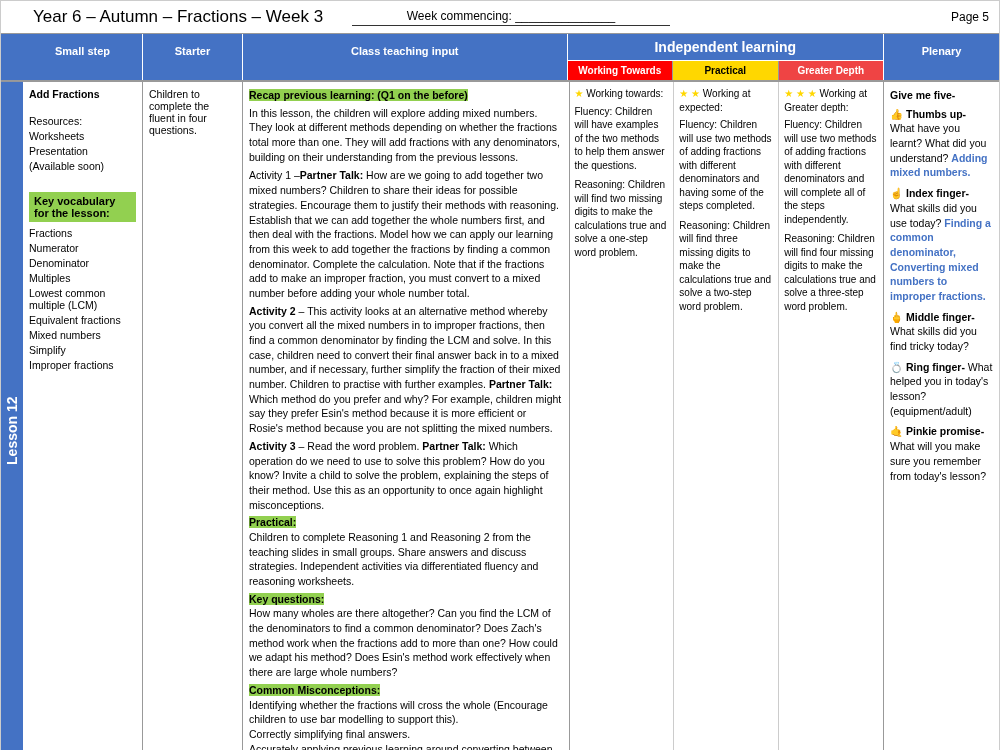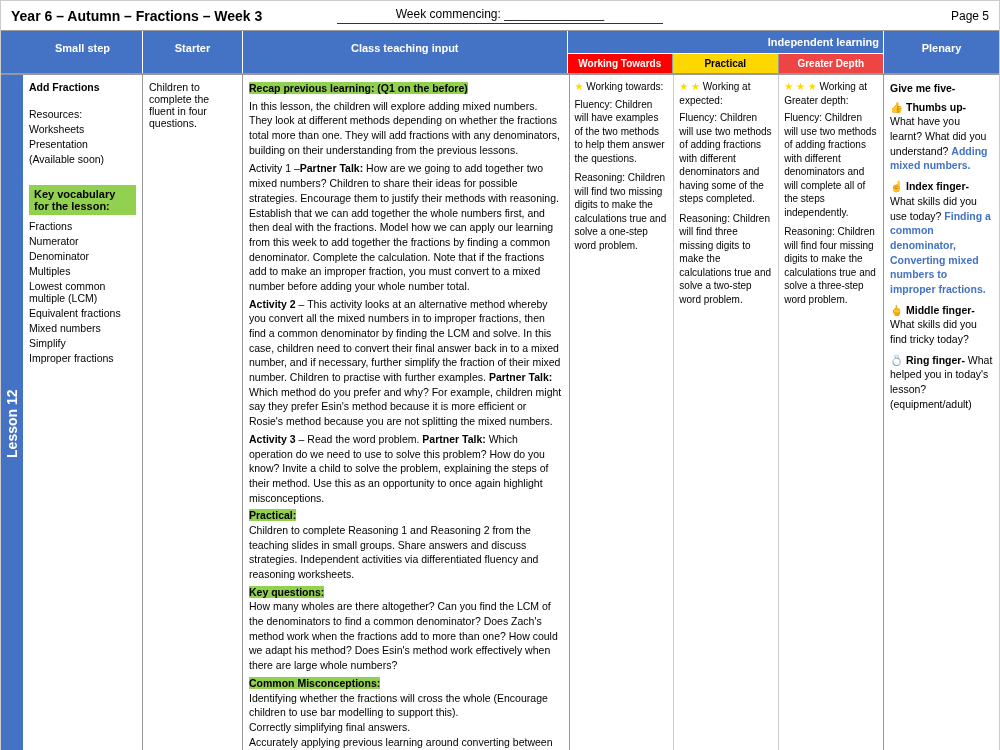--- a/index.html
+++ b/index.html
@@ -1,21 +1,21 @@
 <!DOCTYPE html>
 <html><head>
   <meta charset="utf-8">
   <style>
     * { box-sizing: border-box; margin: 0; padding: 0; }
     body { font-family: Arial, sans-serif; font-size: 11px; background: #fff; width: 1000px; }
     
     .page-container { width: 1000px; min-height: 750px; border: 1px solid #ccc; }
     
     .header { display: flex; align-items: center; padding: 6px 10px; border-bottom: 1px solid #999; }
-    .header-title { font-size: 14px; font-weight: bold; flex: 1; }
+    .header-title { font-size: 17px; font-weight: normal; flex: 1; margin-left: 22px; }
     .header-week { flex: 1; text-align: center; font-size: 12px; border-bottom: 1px solid #333; padding-bottom: 2px; }
     .header-page { flex: 1; text-align: right; font-size: 12px; }
     .col-header { text-align: center; padding: 11px 4px; font-size: 11px; font-weight: bold; background: #4472C4; color: #fff; border-right: 1px solid #fff; }
     .col-small-step { width: 120px; flex-shrink: 0; }
     .col-starter { width: 100px; flex-shrink: 0; }
     .col-teaching { flex: 1; }
     .col-plenary { width: 115px; flex-shrink: 0; }
     .ind-sub { text-align: center; padding: 4px 2px; font-size: 10px; font-weight: bold; border-right: 1px solid #999; flex: 1; }
     .ind-sub-wt { background: #FF0000; color: #fff; }
     .ind-sub-exp { background: #FFD700; color: #000; }
@@ -57,21 +57,21 @@
     <div class="header-page">Page 5</div>
   </div>
 
   <div style="display:flex; border-bottom: 1px solid #999;">
     <div style="width:22px; flex-shrink:0; background:#4472C4;"></div>
     <div class="col-header col-small-step">Small step</div>
     <div class="col-header col-starter">Starter</div>
     <div class="col-header col-teaching">Class teaching input</div>
 
     <div style="flex:1; display:flex; flex-direction:column; background:#4472C4; border-right:1px solid #fff;">
-      <div style="color:#fff; text-align:right; padding:5px 4px; font-weight:bold; font-size:11px; border-bottom:1px solid #fff;">Independent learning</div>
+      <div style="color:#fff; text-align:center; padding:5px 4px; font-weight:bold; font-size:14px; border-bottom:1px solid #fff;">Independent learning</div>
       <div style="display:flex;">
         <div class="ind-sub ind-sub-wt">Working Towards</div>
         <div class="ind-sub ind-sub-exp">Practical</div>
         <div class="ind-sub ind-sub-gd" style="border-right:none;">Greater Depth</div>
       </div>
     </div>
     <div class="col-header col-plenary" style="border-right:none;">Plenary</div>
   </div>
 
   <div class="main-content">
@@ -151,16 +151,17 @@
         <p>Reasoning: Children will find four missing digits to make the calculations true and solve a three-step word problem.</p>
       </div>
     </div>
 
     <div class="col-plenary-content">
       <p class="bold">Give me five-</p>
       <p style="margin-top:4px;"><span class="bold">👍 Thumbs up-</span> <span>What have you learnt? What did you understand?</span> <span class="blue-text">Adding mixed numbers.</span></p>
       <p style="margin-top:6px;"><span class="bold">☝ Index finger-</span> <span>What skills did you use today?</span> <span class="blue-text">Finding a common denominator,</span> <span class="blue-text">Converting mixed numbers to improper fractions.</span></p>
       <p style="margin-top:6px;"><span class="bold">🖕 Middle finger-</span> <span>What skills did you find tricky today?</span></p>
       <p style="margin-top:6px;"><span class="bold">💍 Ring finger-</span> <span>What helped you in today's lesson? (equipment/adult)</span></p>
+      <p style="margin-top:6px;"><span class="bold">🤙 Pinkie promise-</span> <span>What will you make sure you remember from today's lesson?</span></p>
     </div>
   </div>
 
 </div>
 
 </body></html>

